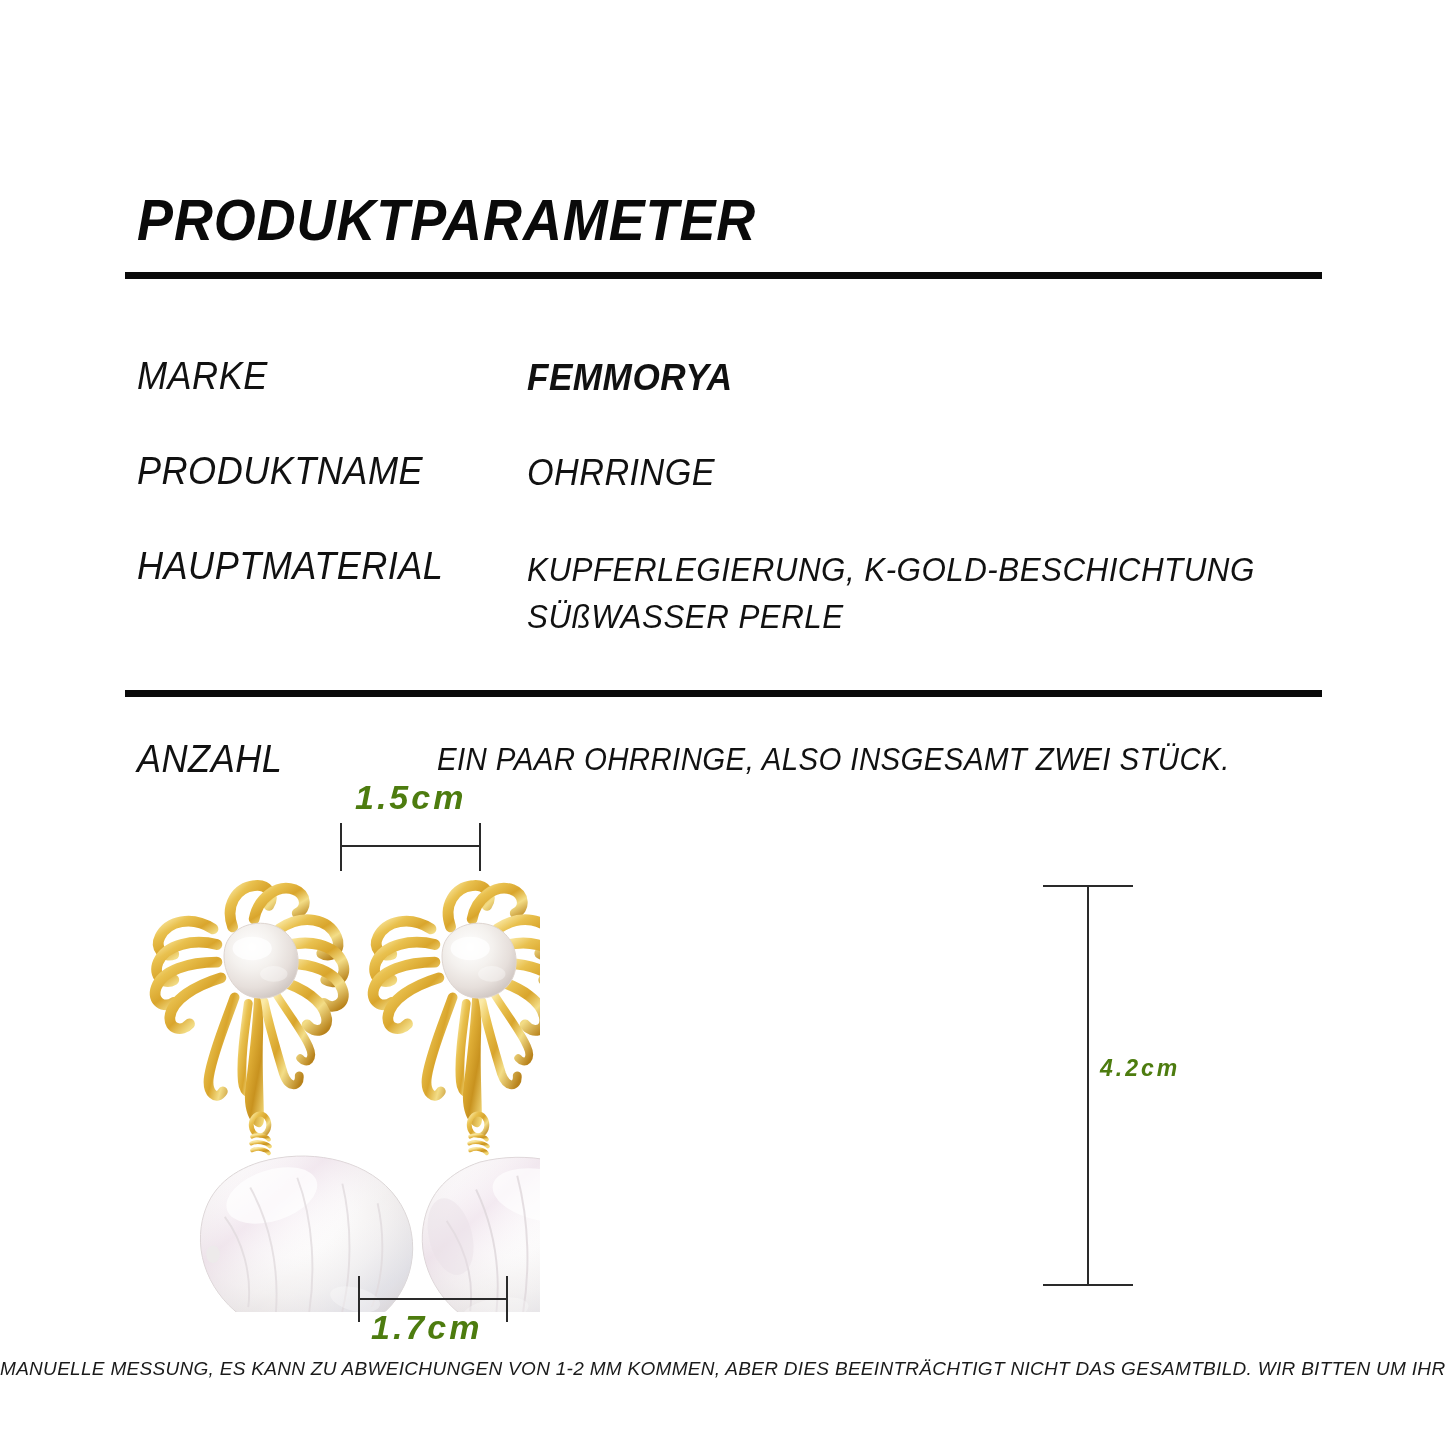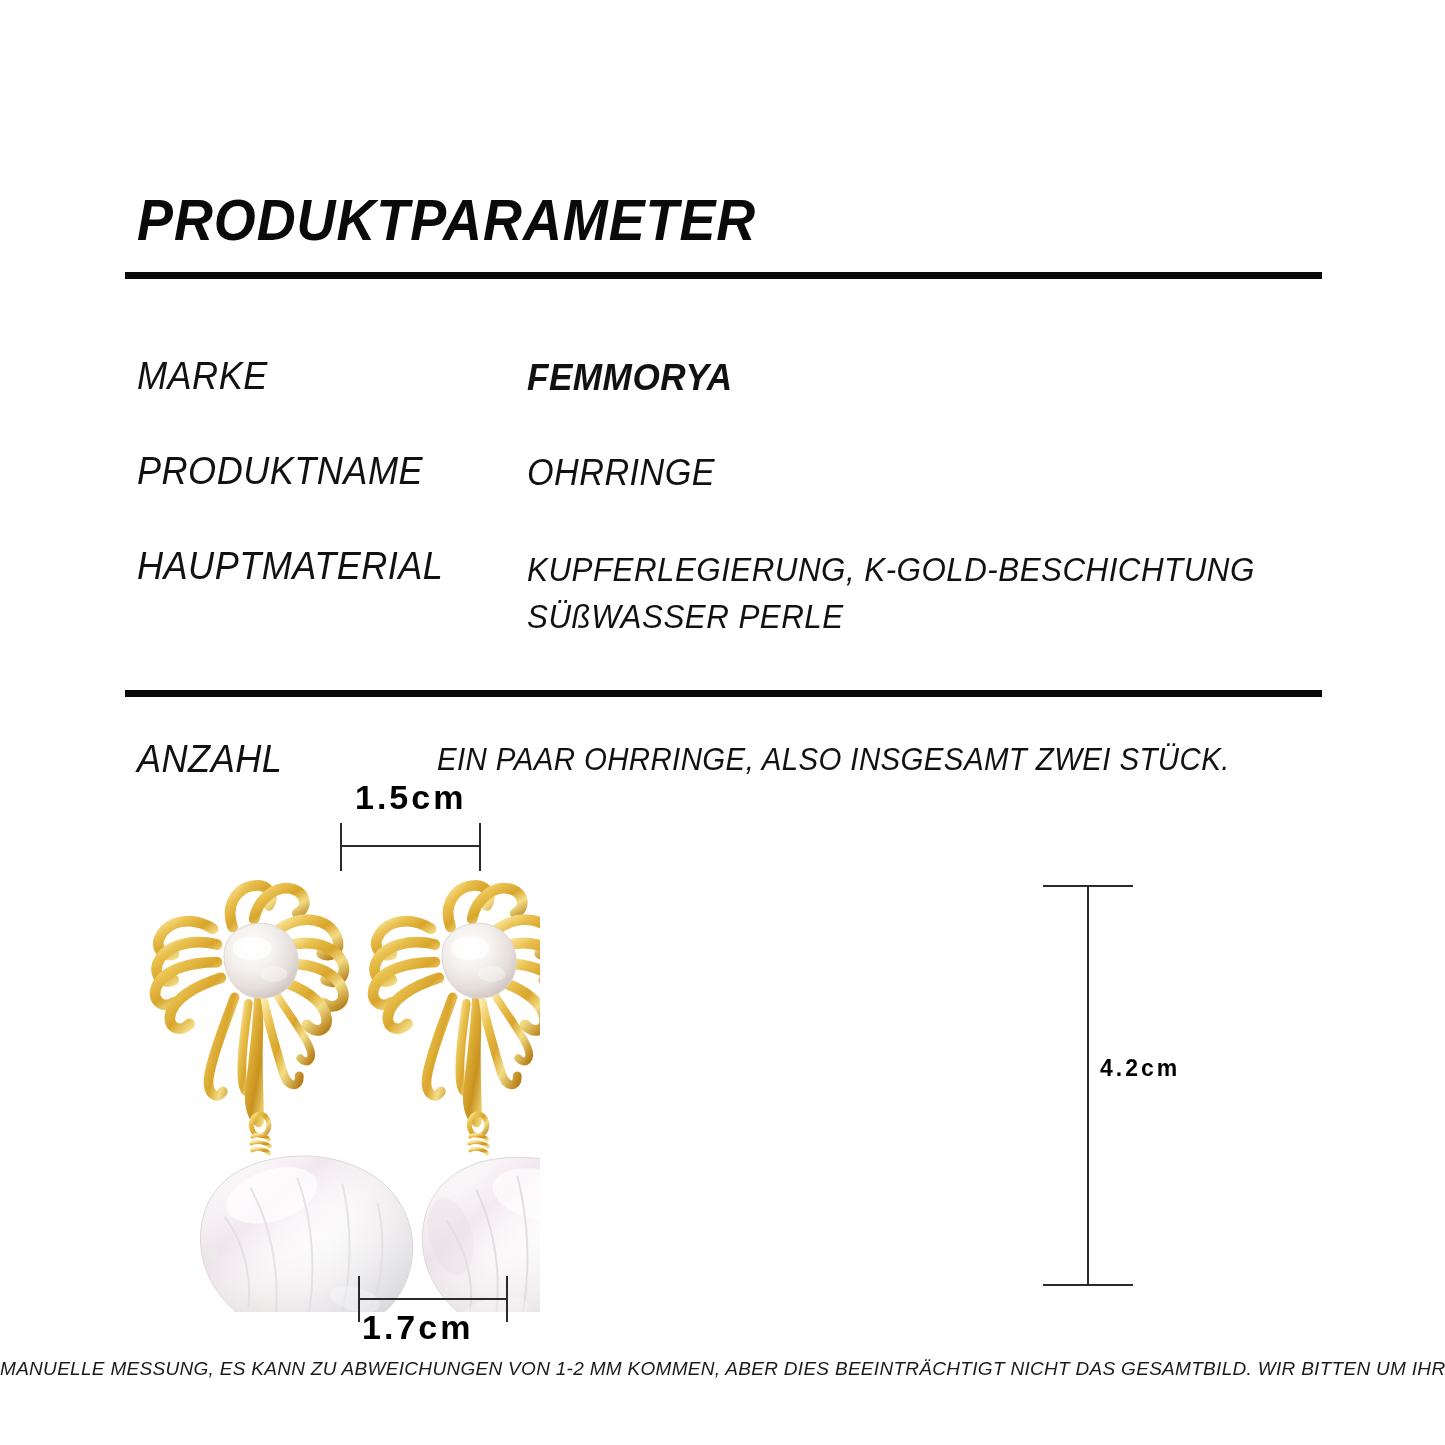--- a/index.html
+++ b/index.html
@@ -56,25 +56,25 @@
     position: absolute; left: 437px; top: 742px;
     font-size: 31px; font-style: italic; color: #111;
     letter-spacing: 0.4px;
     transform: scaleX(0.95); transform-origin: left center;
     white-space: nowrap;
   }
 
   
   .dim-text {
     position: absolute;
-    font-size: 34px; font-weight: bold; 
-    letter-spacing: 3px; color: #000000; white-space: nowrap;
+    font-size: 34px; font-weight: bold; font-style: italic;
+    letter-spacing: 3px; color: #4d7c0f; white-space: nowrap;
   }
   .dim-15 { left: 355px; top: 778px; }
-  .dim-17 { left: 362px; top: 1308px; }
+  .dim-17 { left: 371px; top: 1308px; }
   .dim-42 { left: 1100px; top: 1055px; font-size: 23px; }
 
   .dimline { position: absolute; background: #2a2a2a; }
 
   
   .d15-bar  { left: 340px; top: 845px; width: 141px; height: 2px; }
   .d15-capL { left: 340px; top: 823px; width: 2px; height: 48px; }
   .d15-capR { left: 479px; top: 823px; width: 2px; height: 48px; }
 
   

